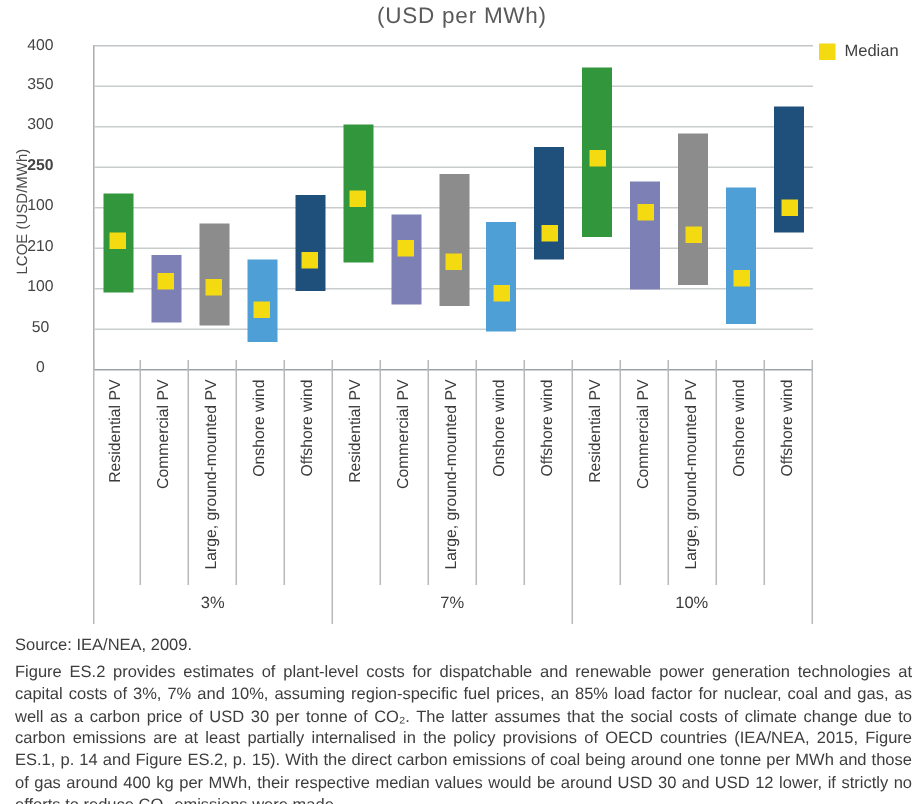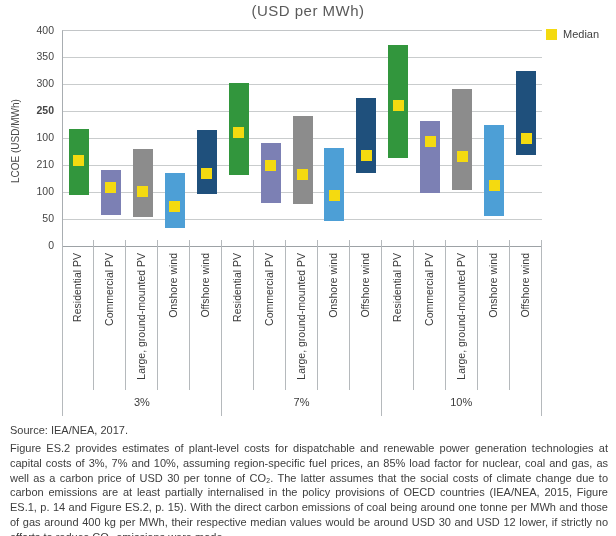--- a/index.html
+++ b/index.html
@@ -14,21 +14,21 @@
   .chart-area{position:absolute;left:0;top:0;width:616px;height:420px;}
   .plot{
     position:absolute;left:62px;top:30px;width:479px;height:215px;
     border-top:1px solid #c2c5c7;border-left:1px solid #a8adb1;border-bottom:1px solid #9da2a6;
     box-sizing:content-box;
   }
   .gridline{position:absolute;left:0;width:479px;height:1px;background:#c9cccd;}
   .bar{position:absolute;width:20px;}
   .median{position:absolute;width:11px;height:11px;}
   .ytick{
-    position:absolute;left:0;width:54px;text-align:right;
+    position:absolute;left:0;width:54px;text-align:center;
     font-size:10.5px;color:#454545;line-height:13px;
   }
   .y-label{
     position:absolute;left:10px;top:183px;white-space:nowrap;
     transform:rotate(-90deg);transform-origin:0 0;
     font-size:10px;color:#4a4a4a;
   }
   .legend{position:absolute;left:546px;top:28px;display:flex;align-items:center;}
   .swatch{width:11px;height:11px;display:inline-block;margin-right:6px;}
   .legend-text{font-size:11px;color:#3f3f3f;}
@@ -142,15 +142,15 @@
       <div class="cat-label" style="left: 390.8px; top: 253px;">Residential PV</div>
       <div class="cat-label" style="left: 422.733px; top: 253px;">Commercial PV</div>
       <div class="cat-label" style="left: 454.667px; top: 253px;">Large, ground-mounted PV</div>
       <div class="cat-label" style="left: 486.6px; top: 253px;">Onshore wind</div>
       <div class="cat-label" style="left: 518.533px; top: 253px;">Offshore wind</div>
       <div class="group-label" style="left: 101.833px; top: 396px;">3%</div>
       <div class="group-label" style="left: 261.5px; top: 396px;">7%</div>
       <div class="group-label" style="left: 421.167px; top: 396px;">10%</div>
     </div>
 
-  <div class="source">Source: IEA/NEA, 2017.</div>
+  <div class="source">Source: IEA/NEA, 2009.</div>
   <div class="caption">Figure ES.2 provides estimates of plant-level costs for dispatchable and renewable power generation technologies at capital costs of 3%, 7% and 10%, assuming region-specific fuel prices, an 85% load factor for nuclear, coal and gas, as well as a carbon price of USD 30 per tonne of CO₂. The latter assumes that the social costs of climate change due to carbon emissions are at least partially internalised in the policy provisions of OECD countries (IEA/NEA, 2015, Figure ES.1, p. 14 and Figure ES.2, p. 15). With the direct carbon emissions of coal being around one tonne per MWh and those of gas around 400 kg per MWh, their respective median values would be around USD 30 and USD 12 lower, if strictly no efforts to reduce CO₂ emissions were made.</div>
 </div>
 
 </body></html>

